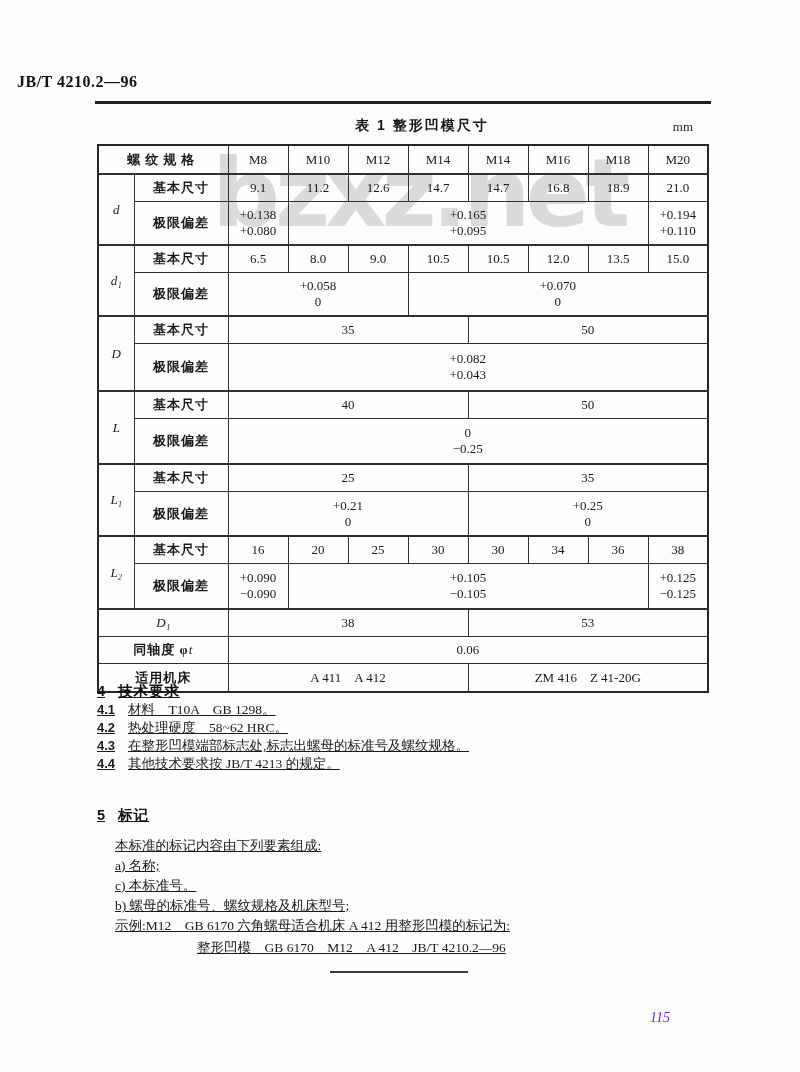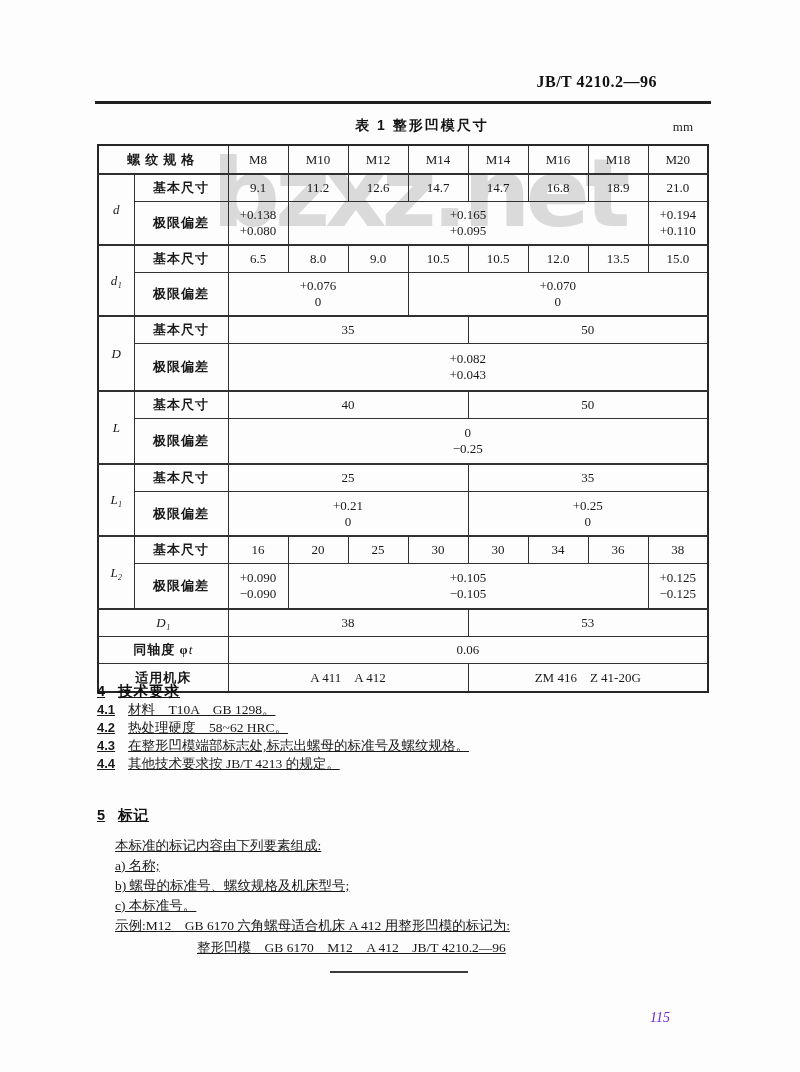--- a/index.html
+++ b/index.html
@@ -1,19 +1,19 @@
 <!DOCTYPE html>
 <html><head>
 <meta charset="utf-8">
 <style>
   html,body{margin:0;padding:0;background:#ffffff;}
   .page{position:relative;width:800px;height:1072px;background:#fdfdfd;overflow:hidden;
         font-family:"Liberation Serif",serif;color:#1a1a1a;}
 
-  .docnum{position:absolute;top:73px;left:17px;width:640px;text-align:right;
+  .docnum{position:absolute;top:73px;left:17px;width:640px;text-align:left;
           font-family:"Liberation Serif",serif;font-weight:bold;font-size:16px;
           letter-spacing:0.5px;color:#111;}
   .headrule{position:absolute;top:101px;left:95px;width:616px;height:3px;background:#1f1f1f;}
 
   .caption{position:absolute;top:117px;left:97px;width:610px;height:20px;}
   .cap-title{position:absolute;left:40px;right:0;text-align:center;
              font-family:"Liberation Sans",sans-serif;font-weight:bold;font-size:14px;
              letter-spacing:2px;color:#141414;}
   .cap-unit{position:absolute;right:14px;top:2px;font-size:13px;color:#222;}
 
@@ -123,21 +123,21 @@
         <td>8.0</td>
         <td>9.0</td>
         <td>10.5</td>
         <td>10.5</td>
         <td>12.0</td>
         <td>13.5</td>
         <td>15.0</td>
       </tr>
       <tr class="d42">
         <td class="sl">极限偏差</td>
-        <td class="dev" colspan="3">+0.076
+        <td class="dev" colspan="3">+0.058
 0</td>
         <td class="dev" colspan="5">+0.070
 0</td>
       </tr>
 
       <tr class="gs h26">
         <td rowspan="2" class="rl">D</td>
         <td class="sl">基本尺寸</td>
         <td colspan="4">35</td>
         <td colspan="4">50</td>
@@ -220,22 +220,22 @@
     <div class="item"><span class="inum">4.1</span><span>材料　T10A　GB 1298。</span></div>
     <div class="item"><span class="inum">4.2</span><span>热处理硬度　58~62 HRC。</span></div>
     <div class="item"><span class="inum">4.3</span><span>在整形凹模端部标志处,标志出螺母的标准号及螺纹规格。</span></div>
     <div class="item"><span class="inum">4.4</span><span>其他技术要求按 JB/T 4213 的规定。</span></div>
   </div>
 
   <div class="sec s5">
     <div class="sec-h"><span class="num">5</span><span>标记</span></div>
     <div class="line first">本标准的标记内容由下列要素组成:</div>
     <div class="line">a) 名称;</div>
+    <div class="line">c) 本标准号。</div>
     <div class="line">b) 螺母的标准号、螺纹规格及机床型号;</div>
-    <div class="line">c) 本标准号。</div>
     <div class="line">示例:M12　GB 6170 六角螺母适合机床 A 412 用整形凹模的标记为:</div>
     <div class="example">整形凹模　GB 6170　M12　A 412　JB/T 4210.2—96</div>
   </div>
 
   <div class="end-line"></div>
   <div class="pagenum">115</div>
 
 </div>
 
 </body></html>

